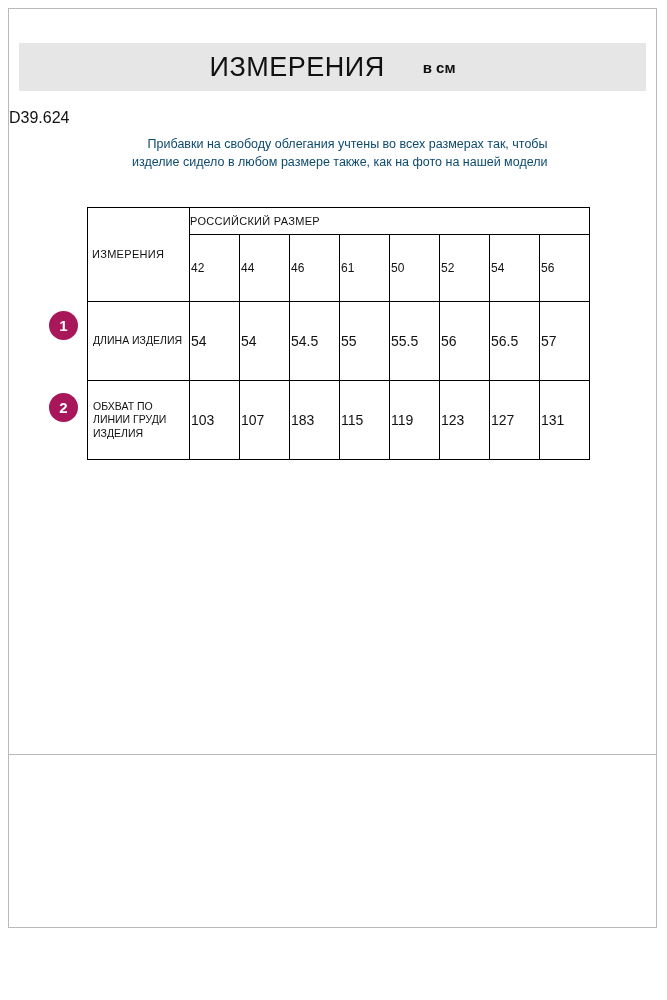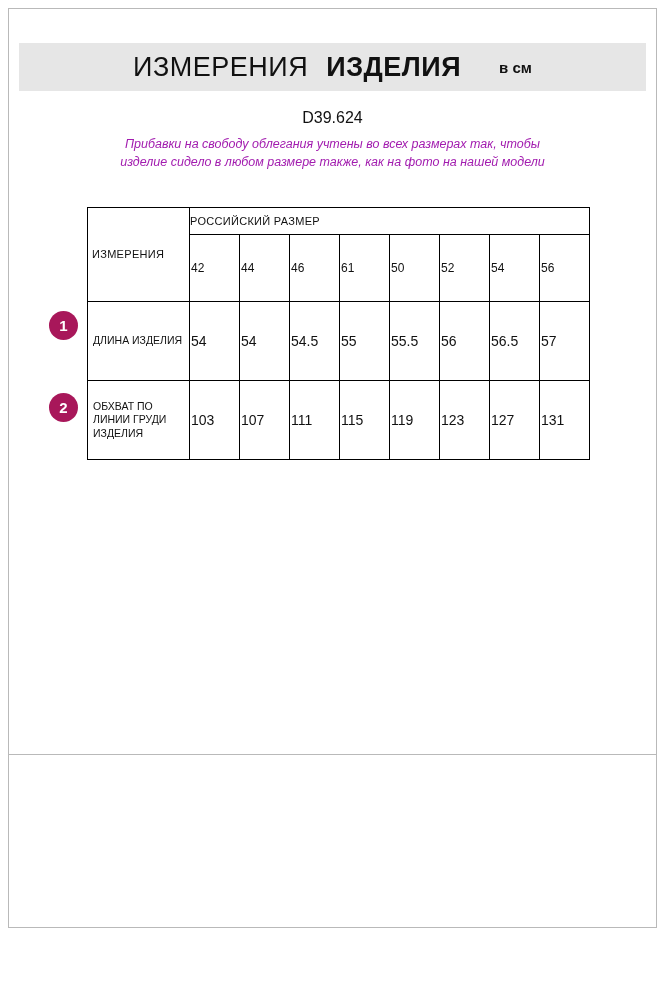--- a/index.html
+++ b/index.html
@@ -53,33 +53,32 @@
     font-weight: 700;
   }
   .header-units {
     font-size: 15px;
     color: #111;
     margin-left: 20px;
     font-weight: 700;
   }
   
   .article-code {
-    text-align: center;
+    text-align: left;
     font-size: 16px;
     margin-top: 18px;
     color: #111;
   }
   .note {
     margin: 8px auto 0 auto;
     width: 430px;
-    text-align: center;
+    text-align: right;
     font-size: 12.5px;
     line-height: 1.45;
-    color: #a21caf;
-    font-style: italic;
+    color: #0c4a6e;
   }
   
   .table-wrap {
     margin: 36px 0 0 0;
     padding-left: 78px;
     position: relative;
   }
   table.size-table {
     border-collapse: collapse;
     table-layout: fixed;
@@ -148,21 +147,20 @@
   }
 </style>
 </head>
 <body>
 
 <div class="page">
   <div class="content">
 
     <div class="header-band">
       <span class="header-title-light">ИЗМЕРЕНИЯ</span>
-      <span class="header-title-bold">ИЗДЕЛИЯ</span>
       <span class="header-units">в см</span>
     </div>
 
     <div class="article-code">D39.624</div>
     <div class="note">Прибавки на свободу облегания учтены во всех размерах так, чтобы изделие сидело в любом размере также, как на фото на нашей модели</div>
 
     <div class="table-wrap">
 
       <div class="bullet bullet-1">1</div>
       <div class="bullet bullet-2">2</div>
@@ -202,21 +200,21 @@
             <td class="row-value">55</td>
             <td class="row-value">55.5</td>
             <td class="row-value">56</td>
             <td class="row-value">56.5</td>
             <td class="row-value">57</td>
           </tr>
           <tr>
             <td class="row-label">ОБХВАТ ПО ЛИНИИ ГРУДИ ИЗДЕЛИЯ</td>
             <td class="row-value">103</td>
             <td class="row-value">107</td>
-            <td class="row-value">111</td>
+            <td class="row-value">183</td>
             <td class="row-value">115</td>
             <td class="row-value">119</td>
             <td class="row-value">123</td>
             <td class="row-value">127</td>
             <td class="row-value">131</td>
           </tr>
         </tbody>
       </table>
     </div>
 

